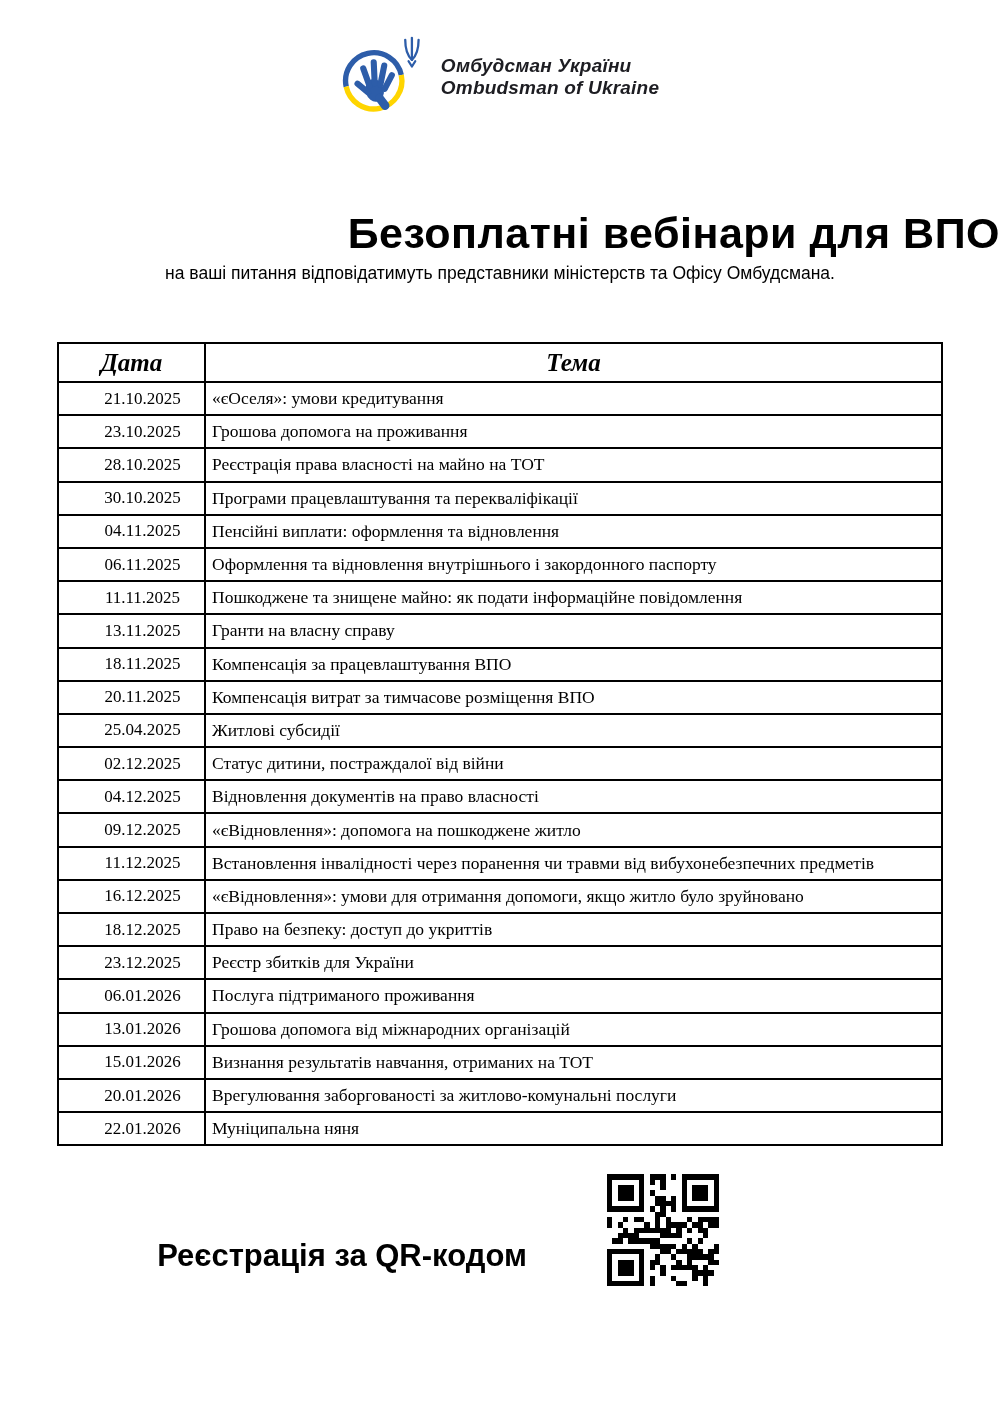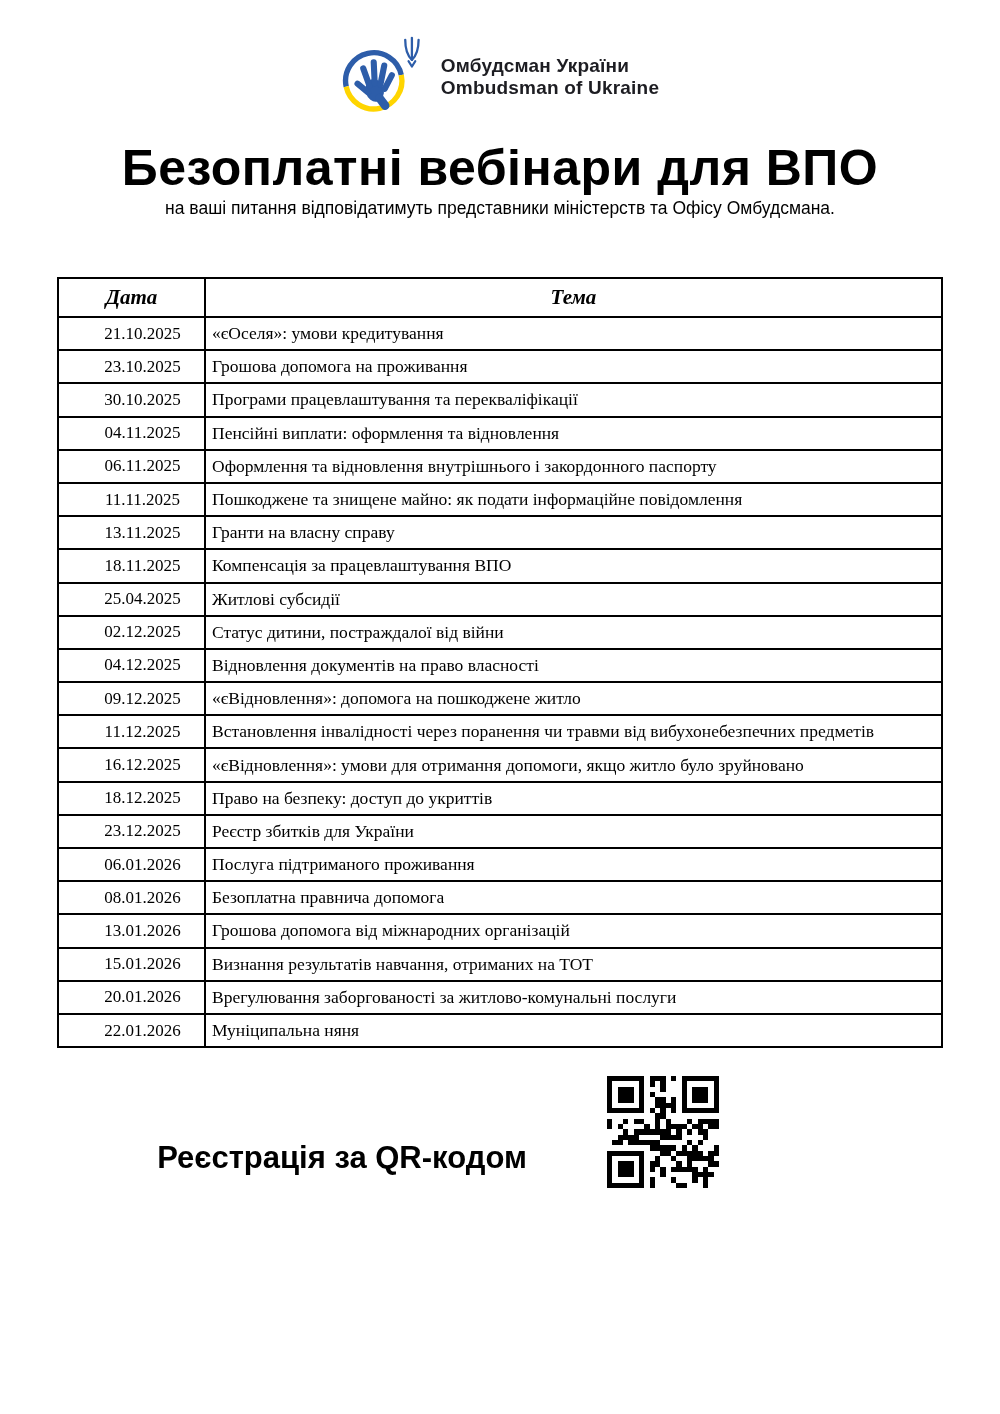--- a/index.html
+++ b/index.html
@@ -4,46 +4,46 @@
 <style>
   html, body { margin: 0; padding: 0; background: #ffffff; }
   .page {
     width: 1000px; height: 1414px; background: #ffffff;
     font-family: "Liberation Serif", serif; color: #000;
     position: relative; overflow: hidden;
   }
   
   .logo-row {
     display: flex; justify-content: center; align-items: center;
-    gap: 4px; padding-top: 36px; height: 82px;
+    gap: 4px; padding-top: 36px; height: 82px; font-style: italic;
   }
   .logo-mark { width: 96px; height: 84px; flex: 0 0 auto; }
   .logo-text {
     font-family: "Liberation Sans", sans-serif; font-weight: 700;
     font-size: 19px; line-height: 22px; color: #1d1d22; letter-spacing: .2px;
   }
   
   .title {
-    margin: 26px 0 0; text-align: center;
+    margin: 91px 0 0; text-align: right;
     font-family: "Liberation Sans", sans-serif; font-weight: 700;
-    font-size: 50px; line-height: 48px; color: #000; letter-spacing: .5px;
+    font-size: 43px; line-height: 48px; color: #000; letter-spacing: .5px;
   }
   .subtitle {
     margin: 6px 0 0; text-align: center;
     font-family: "Liberation Sans", sans-serif; font-size: 17.5px; color: #000;
   }
   
   table.schedule {
     border-collapse: collapse; table-layout: fixed;
     width: 886px; margin: 58px auto 0;
   }
   .schedule th, .schedule td { border: 2px solid #000; overflow: hidden; }
   .schedule th {
     font-family: "Liberation Serif", serif; font-style: italic;
-    font-weight: 700; font-size: 21px; height: 35px; text-align: center; margin-left: 6px;
+    font-weight: 700; font-size: 25px; height: 35px; text-align: center; margin-left: 6px;
   }
   .schedule .col-date { width: 143px; }
   .schedule td.date-cell {
     text-align: center; font-weight: 400; font-size: 17px; height: 29.2px; padding-left: 23px;
   }
   .schedule td.topic-cell {
     font-size: 17.5px; padding: 0 6px 0 6px; text-align: left;
   }
   
   .footer {
@@ -113,20 +113,24 @@
     <tbody>
         <tr>
           <td class="date-cell">21.10.2025</td>
           <td class="topic-cell">«єОселя»: умови кредитування</td>
         </tr>
         <tr>
           <td class="date-cell">23.10.2025</td>
           <td class="topic-cell">Грошова допомога на проживання</td>
         </tr>
         <tr>
+          <td class="date-cell">28.10.2025</td>
+          <td class="topic-cell">Реєстрація права власності на майно на ТОТ</td>
+        </tr>
+        <tr>
           <td class="date-cell">30.10.2025</td>
           <td class="topic-cell">Програми працевлаштування та перекваліфікації</td>
         </tr>
         <tr>
           <td class="date-cell">04.11.2025</td>
           <td class="topic-cell">Пенсійні виплати: оформлення та відновлення</td>
         </tr>
         <tr>
           <td class="date-cell">06.11.2025</td>
           <td class="topic-cell">Оформлення та відновлення внутрішнього і закордонного паспорту</td>
@@ -137,20 +141,24 @@
         </tr>
         <tr>
           <td class="date-cell">13.11.2025</td>
           <td class="topic-cell">Гранти на власну справу</td>
         </tr>
         <tr>
           <td class="date-cell">18.11.2025</td>
           <td class="topic-cell">Компенсація за працевлаштування ВПО</td>
         </tr>
         <tr>
+          <td class="date-cell">20.11.2025</td>
+          <td class="topic-cell">Компенсація витрат за тимчасове розміщення ВПО</td>
+        </tr>
+        <tr>
           <td class="date-cell">25.04.2025</td>
           <td class="topic-cell">Житлові субсидії</td>
         </tr>
         <tr>
           <td class="date-cell">02.12.2025</td>
           <td class="topic-cell">Статус дитини, постраждалої від війни</td>
         </tr>
         <tr>
           <td class="date-cell">04.12.2025</td>
           <td class="topic-cell">Відновлення документів на право власності</td>
@@ -171,24 +179,20 @@
           <td class="date-cell">18.12.2025</td>
           <td class="topic-cell">Право на безпеку: доступ до укриттів</td>
         </tr>
         <tr>
           <td class="date-cell">23.12.2025</td>
           <td class="topic-cell">Реєстр збитків для України</td>
         </tr>
         <tr>
           <td class="date-cell">06.01.2026</td>
           <td class="topic-cell">Послуга підтриманого проживання</td>
-        </tr>
-        <tr>
-          <td class="date-cell">08.01.2026</td>
-          <td class="topic-cell">Безоплатна правнича допомога</td>
         </tr>
         <tr>
           <td class="date-cell">13.01.2026</td>
           <td class="topic-cell">Грошова допомога від міжнародних організацій</td>
         </tr>
         <tr>
           <td class="date-cell">15.01.2026</td>
           <td class="topic-cell">Визнання результатів навчання, отриманих на ТОТ</td>
         </tr>
         <tr>

